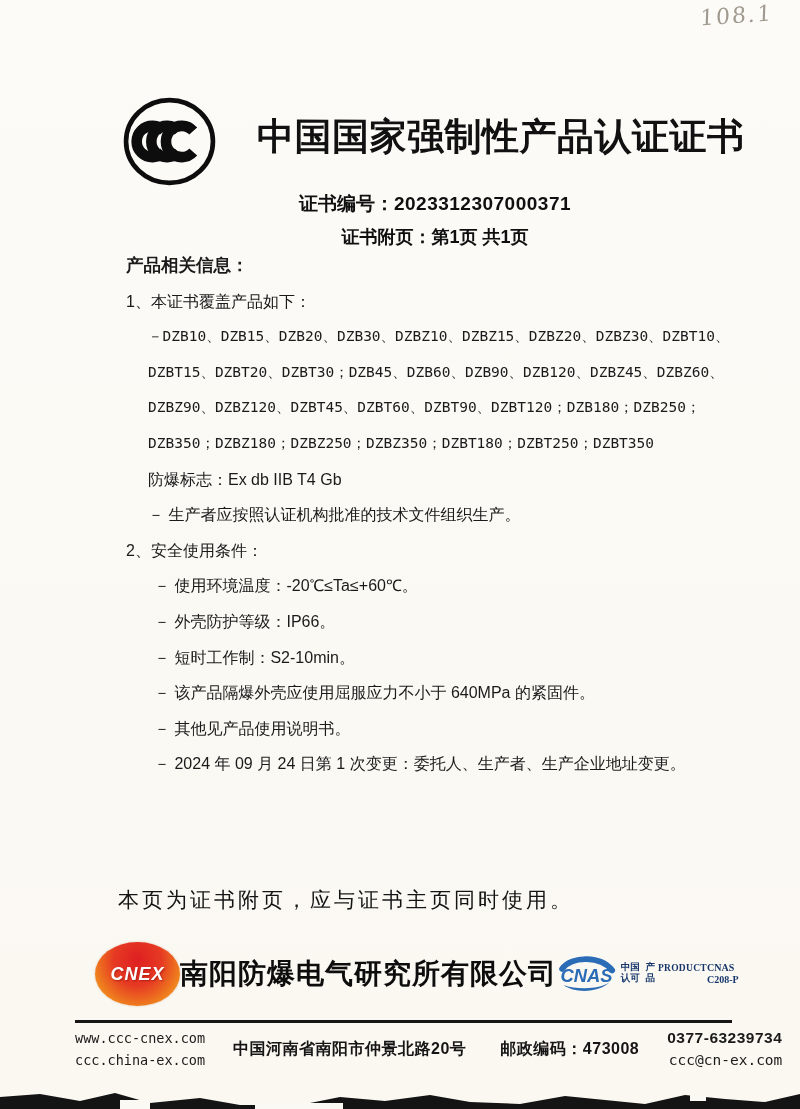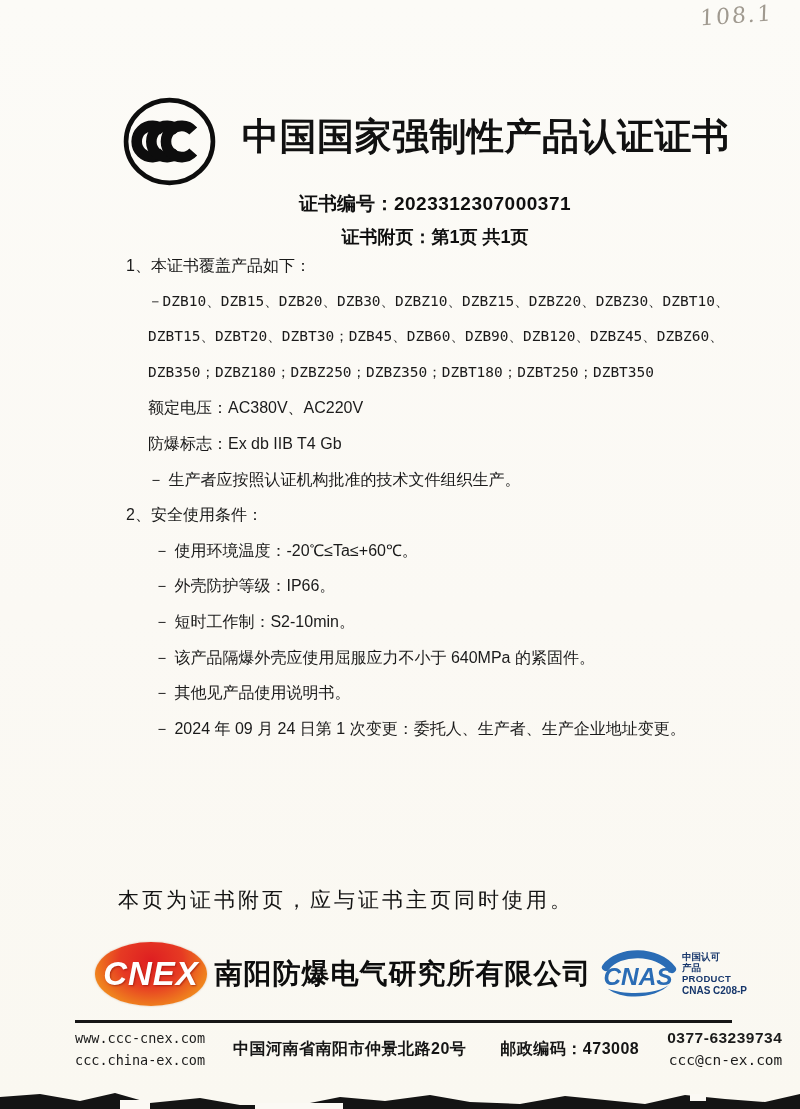--- a/index.html
+++ b/index.html
@@ -17,21 +17,21 @@
   .handwriting{
     position:absolute;top:3px;left:700px;
     font-family:"DejaVu Serif", serif;
     font-size:22px;color:#a09a90;
     transform:rotate(-4deg) skewX(-6deg);
     letter-spacing:2px;
   }
   
   .ccc-logo{position:absolute;top:95px;left:121px;width:97px;height:93px;}
   .doc-title{
-    position:absolute;top:112px;left:242px;
+    position:absolute;top:112px;left:257px;
     font-size:37px;font-weight:bold;letter-spacing:0.5px;
     color:#111;white-space:nowrap;
   }
   .cert-line{
     position:absolute;left:0;width:800px;text-align:center;
     font-weight:bold;color:#0f0f0f;white-space:nowrap;margin-left:35px;
   }
   .cert-no-line{top:191px;font-size:19px;}
   .cert-no-line .num{font-family:"Liberation Sans",sans-serif;font-weight:bold;letter-spacing:0.5px;}
   .cert-page-line{top:225px;font-size:18px;}
@@ -52,31 +52,31 @@
     position:absolute;top:938px;left:95px;width:652px;height:72px;
     display:flex;align-items:center;justify-content:space-between;
   }
   .cnex-logo{
     width:112px;height:64px;border-radius:50%;
     background:radial-gradient(ellipse at 50% 28%, #de1f21 0%, #e63a23 40%, #ef7f1e 72%, #f6b01c 100%);
     display:flex;align-items:center;justify-content:center;
     box-shadow:0 0 2px rgba(150,60,0,.35);
   }
   .cnex-logo .cnex-text{
-    color:#fff;font-weight:bold;font-style:italic;font-size:33px;
+    color:#fff;font-weight:bold;font-style:italic;font-size:18px;
     letter-spacing:1px;text-shadow:1px 1px 2px rgba(130,10,0,.55);
     font-family:"Liberation Sans",sans-serif;
   }
   .company-name{
     font-size:28px;font-weight:bold;color:#0d0d0d;
     letter-spacing:1px;white-space:nowrap;
   }
   .cnas-block{display:flex;align-items:center;gap:5px;}
   .cnas-emblem{width:78px;height:56px;}
-  .cnas-side{display:flex;flex-direction:column;justify-content:center;color:#16366b;}
+  .cnas-side{display:flex;flex-direction:row;justify-content:center;color:#16366b;font-family:Liberation Serif, serif;}
   .cnas-side .s1,.cnas-side .s2{font-size:9.5px;line-height:11px;font-weight:bold;}
   .cnas-side .s3{font-size:9.5px;line-height:12px;font-weight:bold;letter-spacing:0.3px;}
   .cnas-side .s4{font-size:10px;line-height:12px;font-weight:bold;}
   
   .footer-sep{position:absolute;top:1020px;left:75px;width:657px;height:3px;background:#161616;}
   .footer-contacts{
     position:absolute;top:1027px;left:75px;width:660px;
     display:flex;justify-content:space-between;align-items:center;gap:28px;
   }
   .contact-col{font-family:"DejaVu Sans Mono", monospace;font-size:13.5px;line-height:22px;color:#1a1a1a;white-space:nowrap;}
@@ -105,25 +105,26 @@
 
   <div class="doc-title">中国国家强制性产品认证证书</div>
 
   <div class="cert-line cert-no-line">
     <span>证书编号：</span><span class="num">2023312307000371</span>
   </div>
 
   <div class="cert-line cert-page-line">证书附页：第1页 共1页</div>
 
   <div class="doc-body">
+    <div class="row l-bold ind0">产品相关信息：</div>
     <div class="row ind0">1、本证书覆盖产品如下：</div>
     <div class="row ind1 latin">－DZB10、DZB15、DZB20、DZB30、DZBZ10、DZBZ15、DZBZ20、DZBZ30、DZBT10、</div>
     <div class="row ind1 latin">DZBT15、DZBT20、DZBT30；DZB45、DZB60、DZB90、DZB120、DZBZ45、DZBZ60、</div>
+    <div class="row ind1 latin">DZBZ90、DZBZ120、DZBT45、DZBT60、DZBT90、DZBT120；DZB180；DZB250；</div>
     <div class="row ind1 latin">DZB350；DZBZ180；DZBZ250；DZBZ350；DZBT180；DZBT250；DZBT350</div>
-    <div class="row ind1">额定电压：AC380V、AC220V</div>
     <div class="row ind1">防爆标志：Ex db IIB T4 Gb</div>
     <div class="row ind1">－ 生产者应按照认证机构批准的技术文件组织生产。</div>
     <div class="row ind0">2、安全使用条件：</div>
     <div class="row ind2">－ 使用环境温度：-20℃≤Ta≤+60℃。</div>
     <div class="row ind2">－ 外壳防护等级：IP66。</div>
     <div class="row ind2">－ 短时工作制：S2-10min。</div>
     <div class="row ind2">－ 该产品隔爆外壳应使用屈服应力不小于 640MPa 的紧固件。</div>
     <div class="row ind2">－ 其他见产品使用说明书。</div>
     <div class="row ind2">－ 2024 年 09 月 24 日第 1 次变更：委托人、生产者、生产企业地址变更。</div>
   </div>

